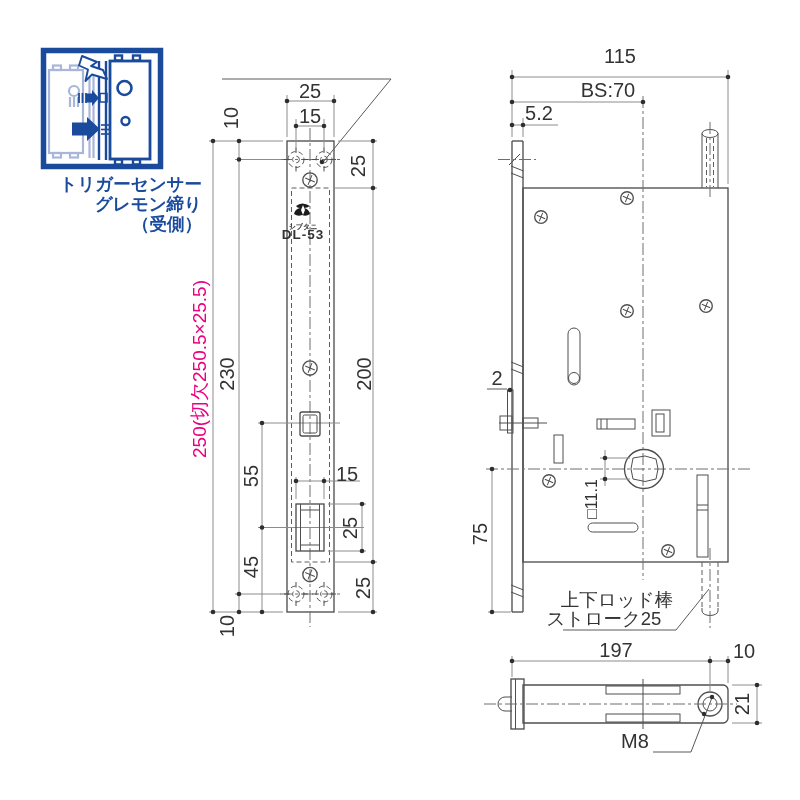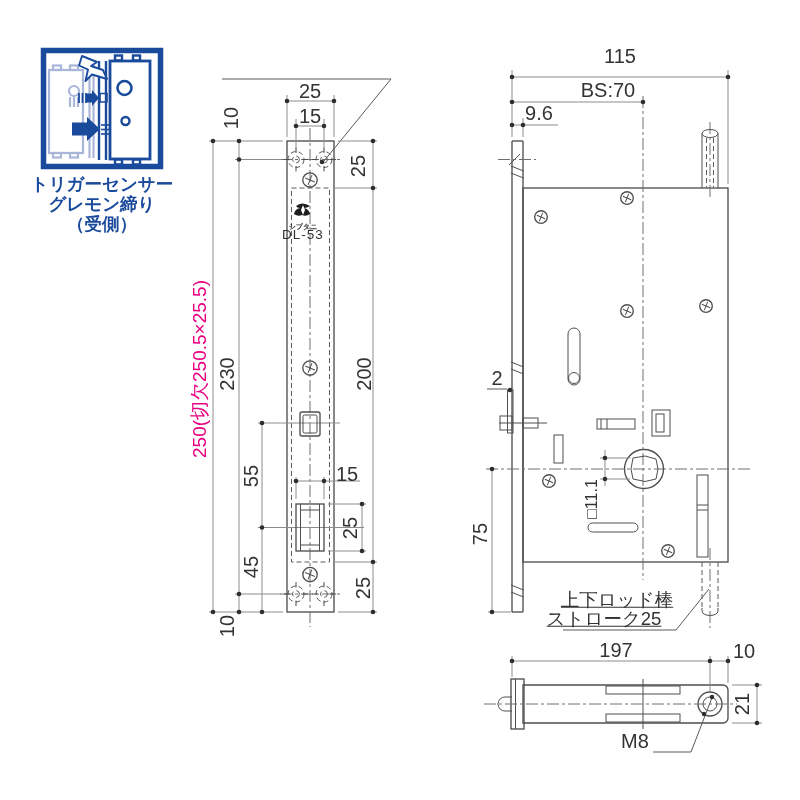--- a/index.html
+++ b/index.html
@@ -17,25 +17,25 @@
   
   .icL {stroke:#a9b6da;fill:none;stroke-width:2.2;}
   .icD {stroke:#1a4a9c;fill:none;stroke-width:2.4;}
   .icF {fill:#1a4a9c;stroke:none;}
   
   .lbl{position:absolute;transform:translate(-50%,-50%);font-size:20px;color:#333;
        white-space:nowrap;line-height:1;}
   .lbl.rot{transform:translate(-50%,-50%) rotate(-90deg);}
   .lbl.pink{color:#ec0082;font-size:19px;}
   .lbl.f19{font-size:19.5px;}
-  .lbl.f18{font-size:18.5px;text-decoration:underline;}
+  .lbl.f18{font-size:18.5px;}
   .lbl.f16{font-size:16px;}
-  .lbl.f13{font-size:13.5px;font-weight:normal;letter-spacing:1px;}
+  .lbl.f13{font-size:13.5px;font-weight:bold;letter-spacing:1px;}
   .lbl.f7{font-size:7px;font-weight:bold;}
-  .cap{position:absolute;left:2px;width:200px;text-align:center;font-weight:bold;
+  .cap{position:absolute;left:2px;width:200px;text-align:right;font-weight:bold;
        color:#1a4a9c;font-size:17.5px;line-height:1;transform:translateY(-50%);}
 </style>
 </head>
 <body>
 
 <div class="stage">
 
 <svg width="800" height="800" viewBox="0 0 800 800">
   <defs>
     <g id="csk">
@@ -353,21 +353,21 @@
 <div class="lbl rot" style="left:358px;top:166px">25</div>
 <div class="lbl rot" style="left:364px;top:374px">200</div>
 <div class="lbl" style="left:347px;top:474px">15</div>
 <div class="lbl rot" style="left:350px;top:528px">25</div>
 <div class="lbl rot" style="left:363px;top:588px">25</div>
 <div class="lbl f7" style="left:303px;top:226px">シブタニ</div>
 <div class="lbl f13" style="left:303px;top:235px">DL-53</div>
 
 <div class="lbl" style="left:620px;top:56px">115</div>
 <div class="lbl" style="left:608px;top:90px">BS:70</div>
-<div class="lbl" style="left:539px;top:113px">9.6</div>
+<div class="lbl" style="left:539px;top:113px">5.2</div>
 <div class="lbl" style="left:497px;top:378px">2</div>
 <div class="lbl rot f16" style="left:592px;top:499px">□11.1</div>
 <div class="lbl rot" style="left:480px;top:534px">75</div>
 <div class="lbl f18" style="left:617px;top:600px">上下ロッド棒</div>
 <div class="lbl f18" style="left:604px;top:619px">ストローク25</div>
 
 <div class="lbl" style="left:616px;top:650px">197</div>
 <div class="lbl" style="left:744px;top:651px">10</div>
 <div class="lbl rot" style="left:742px;top:704px">21</div>
 <div class="lbl" style="left:635px;top:741px">M8</div>

